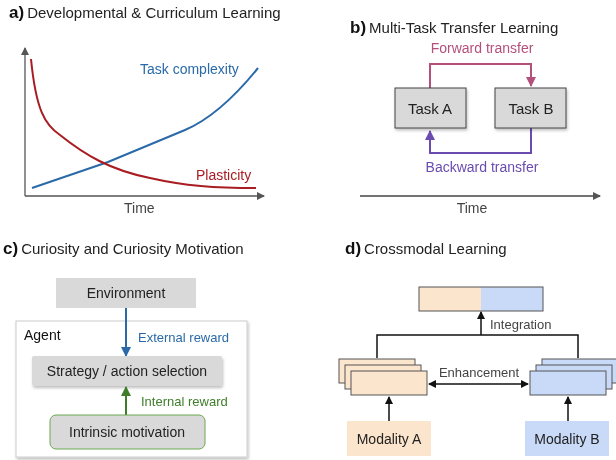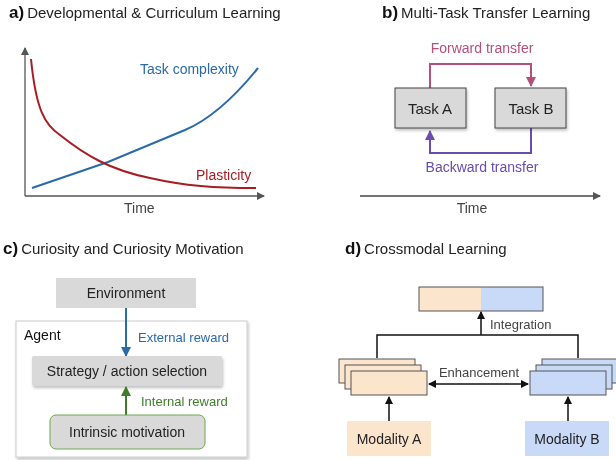--- a/index.html
+++ b/index.html
@@ -6,21 +6,21 @@
   body { width:616px; height:460px; position:relative; overflow:hidden; font-family:"Liberation Sans", sans-serif; color:#333; }
   .title { position:absolute; font-size:15px; color:#222; white-space:nowrap; }
   .title b { font-weight:bold; font-size:17px; color:#111; margin-right:3px; }
   svg { position:absolute; left:0; top:0; }
   .t { font-family:"Liberation Sans", sans-serif; }
 </style>
 </head>
 <body>
 
 <div class="title" style="left:9px;top:3px;"><b>a)</b><span>Developmental &amp; Curriculum Learning</span></div>
-<div class="title" style="left:350px;top:3px;margin-left:32px;"><b>b)</b><span>Multi-Task Transfer Learning</span></div>
+<div class="title" style="left:350px;top:18px;"><b>b)</b><span>Multi-Task Transfer Learning</span></div>
 <div class="title" style="left:3px;top:239px;"><b>c)</b><span>Curiosity and Curiosity Motivation</span></div>
 <div class="title" style="left:345px;top:239px;"><b>d)</b><span>Crossmodal Learning</span></div>
 
 <svg width="616" height="460" viewBox="0 0 616 460">
   <defs>
     <marker id="ah-gray" markerWidth="8" markerHeight="8" refX="7" refY="4" orient="auto" markerUnits="userSpaceOnUse">
         <path d="M0,0 L8,4 L0,8 z" fill="#555"></path>
       </marker>
     <marker id="ah-black" markerWidth="8" markerHeight="8" refX="7" refY="4" orient="auto" markerUnits="userSpaceOnUse">
         <path d="M0,0 L8,4 L0,8 z" fill="#111"></path>

